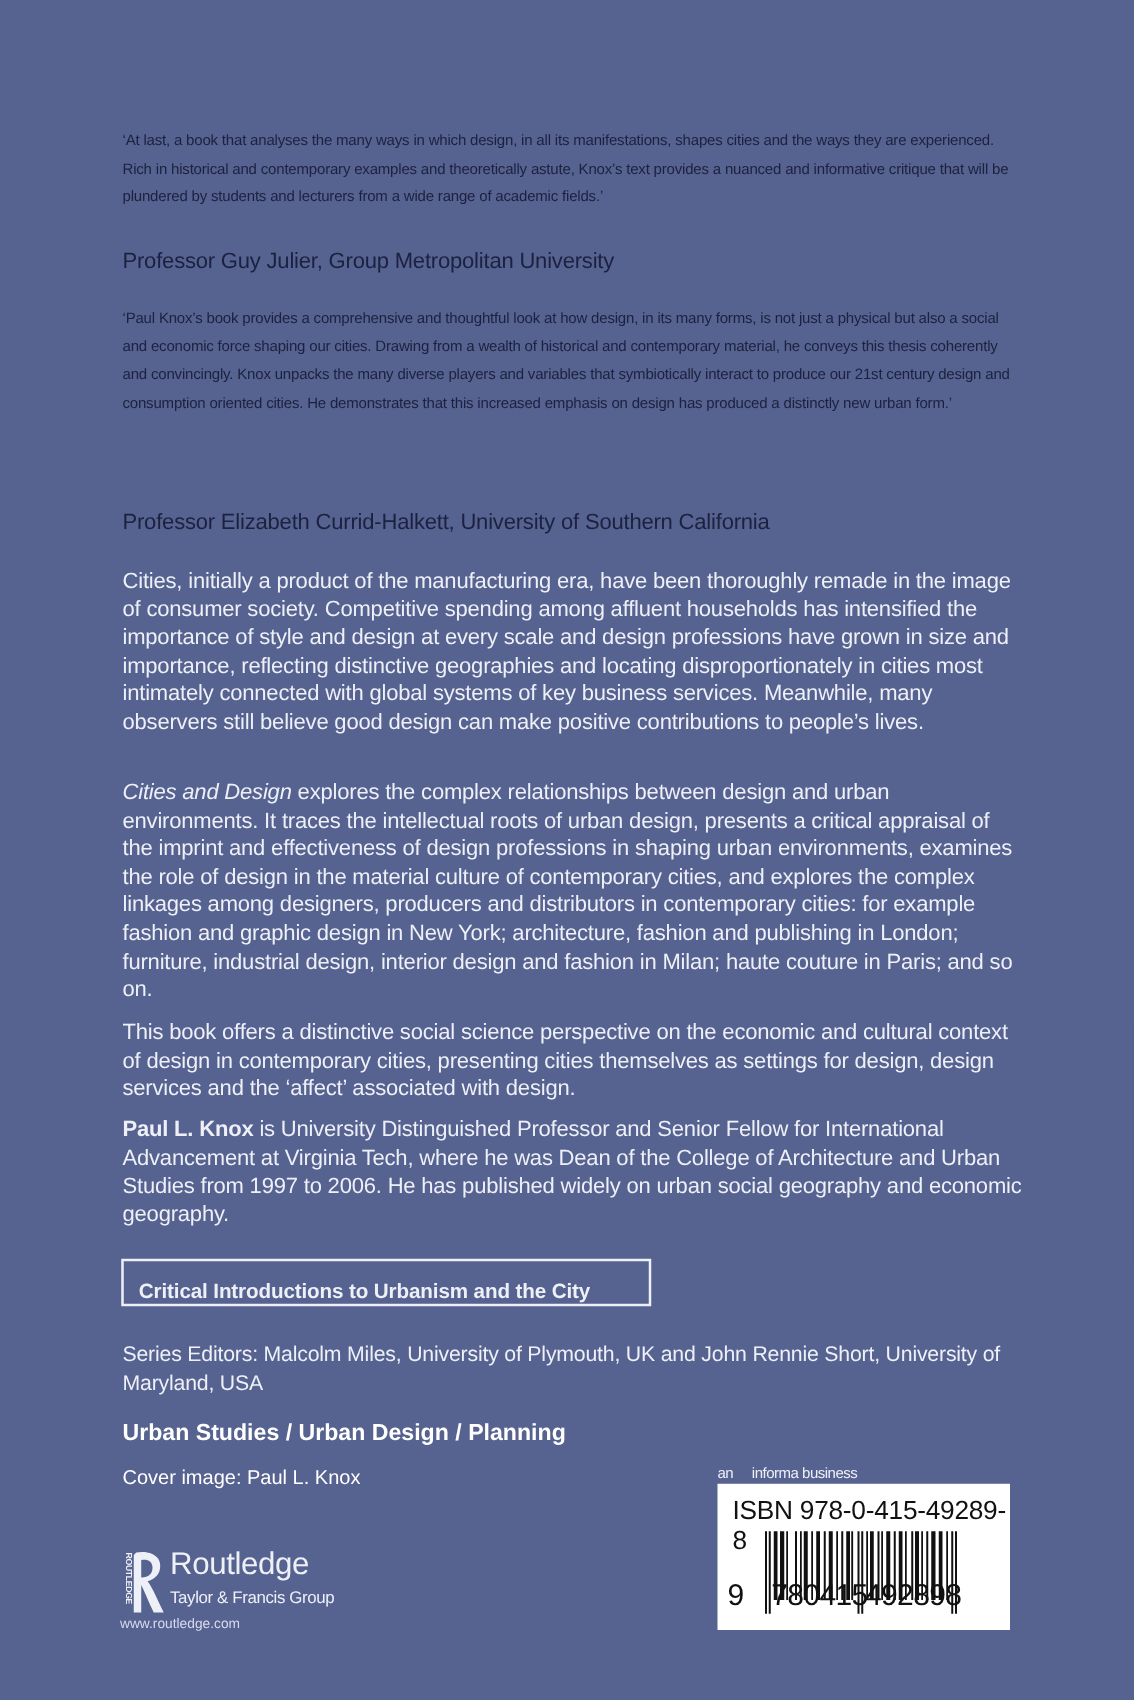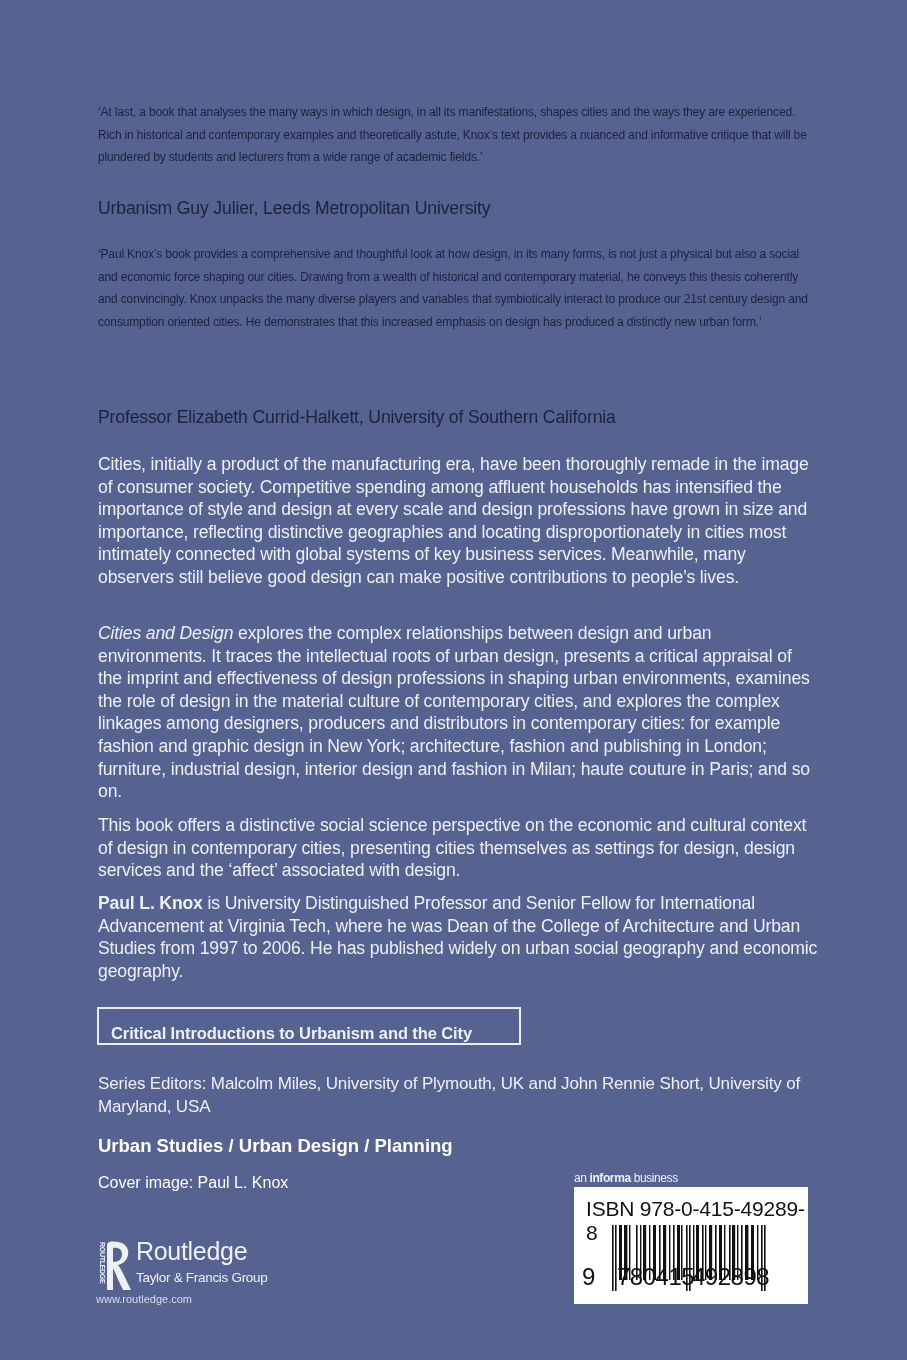--- a/index.html
+++ b/index.html
@@ -138,21 +138,21 @@
       font-size: 11px;
     }
     .informa {
       position: absolute;
       left: 574px;
       top: 1171px;
       color: #eef0f8;
       font-size: 12px;
       letter-spacing: -0.4px;
     }
-    .informa b { font-weight: bold; }
+    .informa b { font-weight: normal; margin-left: 12px; }
     .barcode-box {
       position: absolute;
       left: 574px;
       top: 1187px;
       width: 234px;
       height: 117px;
       background: #ffffff;
     }
     .barcode-box .isbn-text {
       position: absolute;
@@ -174,21 +174,21 @@
       color: #111;
       letter-spacing: -0.5px;
       line-height: 28px;
     }
   </style>
 </head>
 <body>
 
 <div class="content">
   <p class="quote dark" style="top:101px;">‘At last, a book that analyses the many ways in which design, in all its manifestations, shapes cities and the ways they are experienced. Rich in historical and contemporary examples and theoretically astute, Knox’s text provides a nuanced and informative critique that will be plundered by students and lecturers from a wide range of academic fields.’</p>
-  <p class="attribution dark" style="top:197px;">Urbanism Guy Julier, Leeds Metropolitan University</p>
+  <p class="attribution dark" style="top:197px;">Professor Guy Julier, Group Metropolitan University</p>
 
   <p class="quote dark" style="top:243px;">‘Paul Knox’s book provides a comprehensive and thoughtful look at how design, in its many forms, is not just a physical but also a social and economic force shaping our cities. Drawing from a wealth of historical and contemporary material, he conveys this thesis coherently and convincingly. Knox unpacks the many diverse players and variables that symbiotically interact to produce our 21st century design and consumption oriented cities.  He demonstrates that this increased emphasis on design has produced a distinctly new urban form.’</p>
   <p class="attribution dark" style="top:406px;text-align:right;">Professor Elizabeth Currid-Halkett, University of Southern California</p>
 
   <p class="para light" style="top:453px;">Cities, initially a product of the manufacturing era, have been thoroughly remade in the image of consumer society. Competitive spending among affluent households has intensified the importance of style and design at every scale and design professions have grown in size and importance, reflecting distinctive geographies and locating disproportionately in cities most intimately connected with global systems of key business services. Meanwhile, many observers still believe good design can make positive contributions to people’s lives.</p>
 
   <p class="para light" style="top:622px;"><em>Cities and Design</em><span> explores the complex relationships between design and urban environments. It traces the intellectual roots of urban design, presents a critical appraisal of the imprint and effectiveness of design professions in shaping urban environments, examines the role of design in the material culture of contemporary cities, and explores the complex linkages among designers, producers and distributors in contemporary cities: for example fashion and graphic design in New York; architecture, fashion and publishing in London; furniture, industrial design, interior design and fashion in Milan; haute couture in Paris; and so on.</span></p>
 
   <p class="para light" style="top:814px;">This book offers a distinctive social science perspective on the economic and cultural context of design in contemporary cities, presenting cities themselves as settings for design, design services and the ‘affect’ associated with design.</p>
 

